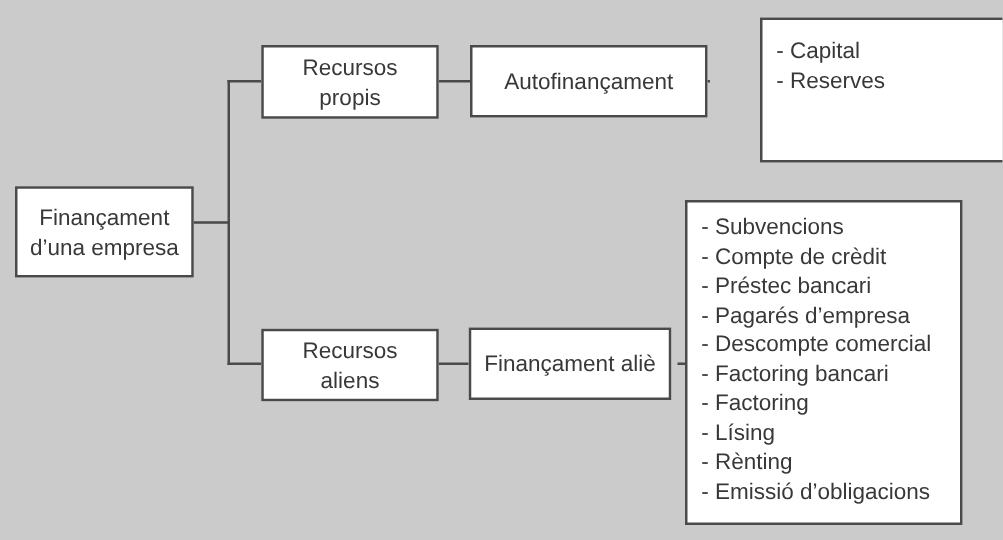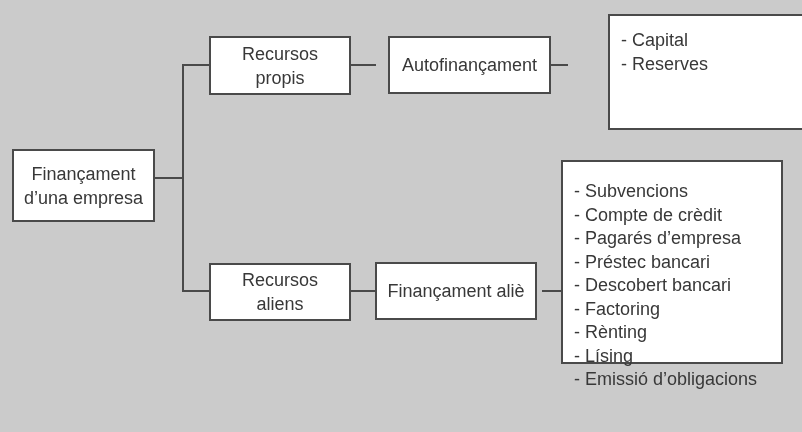--- a/index.html
+++ b/index.html
@@ -44,25 +44,25 @@
     text-align: left;
   }
   .detail .item { white-space: nowrap; }
   .connector {
     position: absolute;
     background: var(--line);
   }
   
   .box-root          { left: 12px;  top: 149px; width: 143px; height: 73px; }
   .box-propis        { left: 209px; top: 36px;  width: 142px; height: 59px; }
-  .box-auto          { left: 388px; top: 36px;  width: 163px; height: 58px; }
+  .box-auto          { left: 376px; top: 36px;  width: 190px; height: 58px; }
   .box-detail-propis { left: 568px; top: 14px;  width: 222px; height: 116px; padding: 13px 6px 0 11px; margin-left: 40px; }
   .box-aliens        { left: 209px; top: 263px; width: 142px; height: 58px; }
   .box-alie          { left: 375px; top: 262px; width: 162px; height: 58px; }
-  .box-detail-aliens { left: 561px; top: 160px; width: 222px; height: 204px; padding: 18px 6px 0 11px; }
+  .box-detail-aliens { left: 548px; top: 160px; width: 222px; height: 260px; padding: 8px 6px 0 11px; }
   
   .c-root-trunk   { left: 155px; top: 177px; width: 28px;  height: 2px; }
   .c-trunk        { left: 182px; top: 64px;  width: 2px;   height: 228px; }
   .c-trunk-propis { left: 182px; top: 64px;  width: 27px;  height: 2px; }
   .c-trunk-aliens { left: 182px; top: 290px; width: 27px;  height: 2px; }
   .c-propis-auto  { left: 351px; top: 64px;  width: 25px;  height: 2px; }
   .c-auto-detail  { left: 543px; top: 64px;  width: 25px;  height: 2px; }
   .c-aliens-alie  { left: 351px; top: 290px; width: 24px;  height: 2px; }
   .c-alie-detail  { left: 542px; top: 290px; width: 26px;  height: 2px; }
 </style>
@@ -94,22 +94,23 @@
   </div>
 
   <div class="node box-aliens">Recursos
 aliens</div>
 
   <div class="node box-alie">Finançament aliè</div>
 
   <div class="detail box-detail-aliens">
     <div class="item">- Subvencions</div>
     <div class="item">- Compte de crèdit</div>
+    <div class="item">- Préstec bancari</div>
     <div class="item">- Pagarés d’empresa</div>
-    <div class="item">- Préstec bancari</div>
-    <div class="item">- Descobert bancari</div>
+    <div class="item">- Descompte comercial</div>
+    <div class="item">- Factoring bancari</div>
     <div class="item">- Factoring</div>
+    <div class="item">- Lísing</div>
     <div class="item">- Rènting</div>
-    <div class="item">- Lísing</div>
     <div class="item">- Emissió d’obligacions</div>
   </div>
 
 </div>
 
 </body></html>

